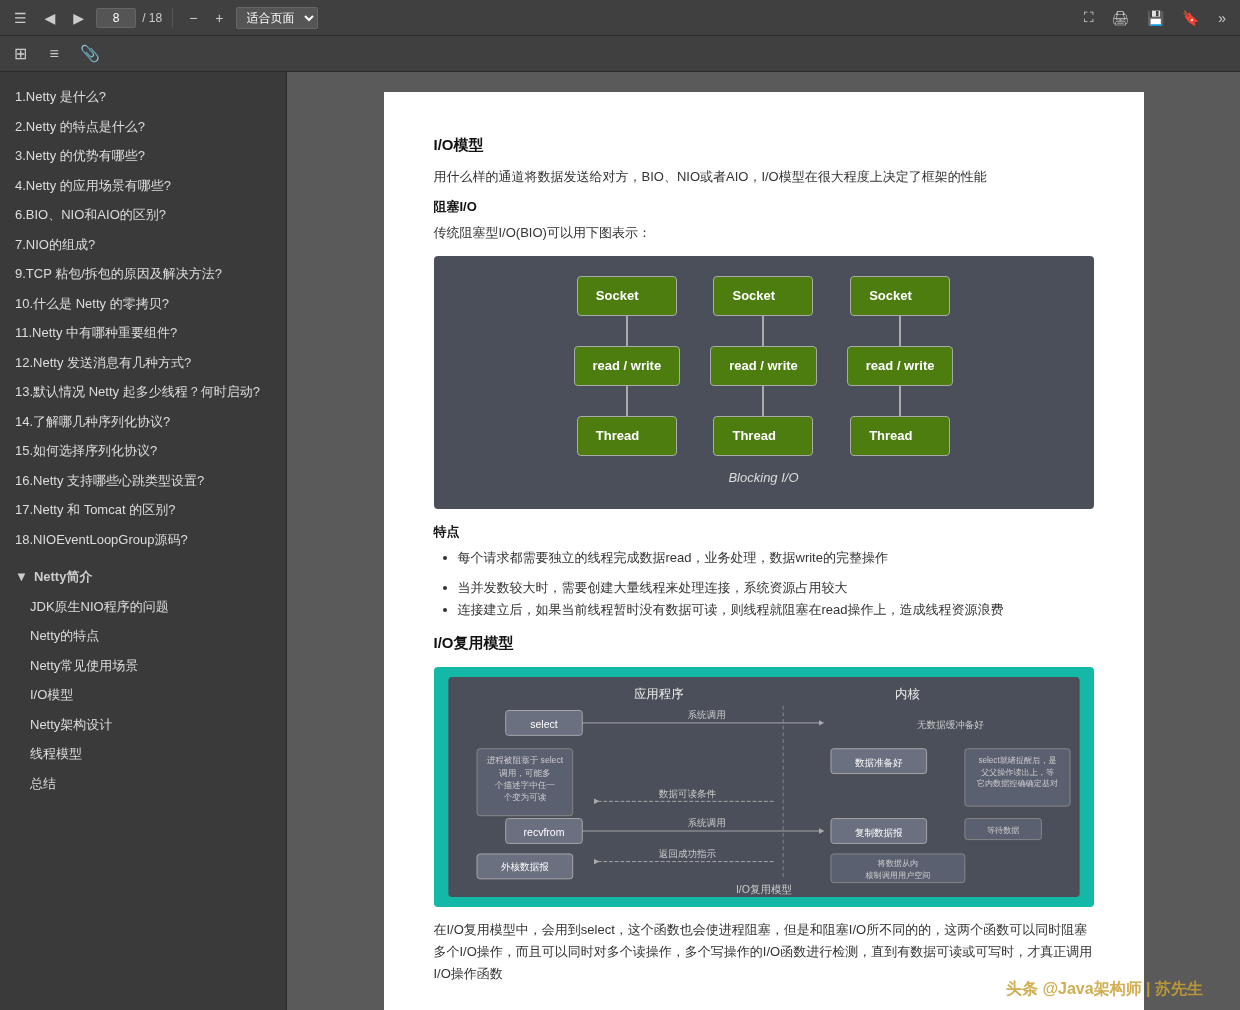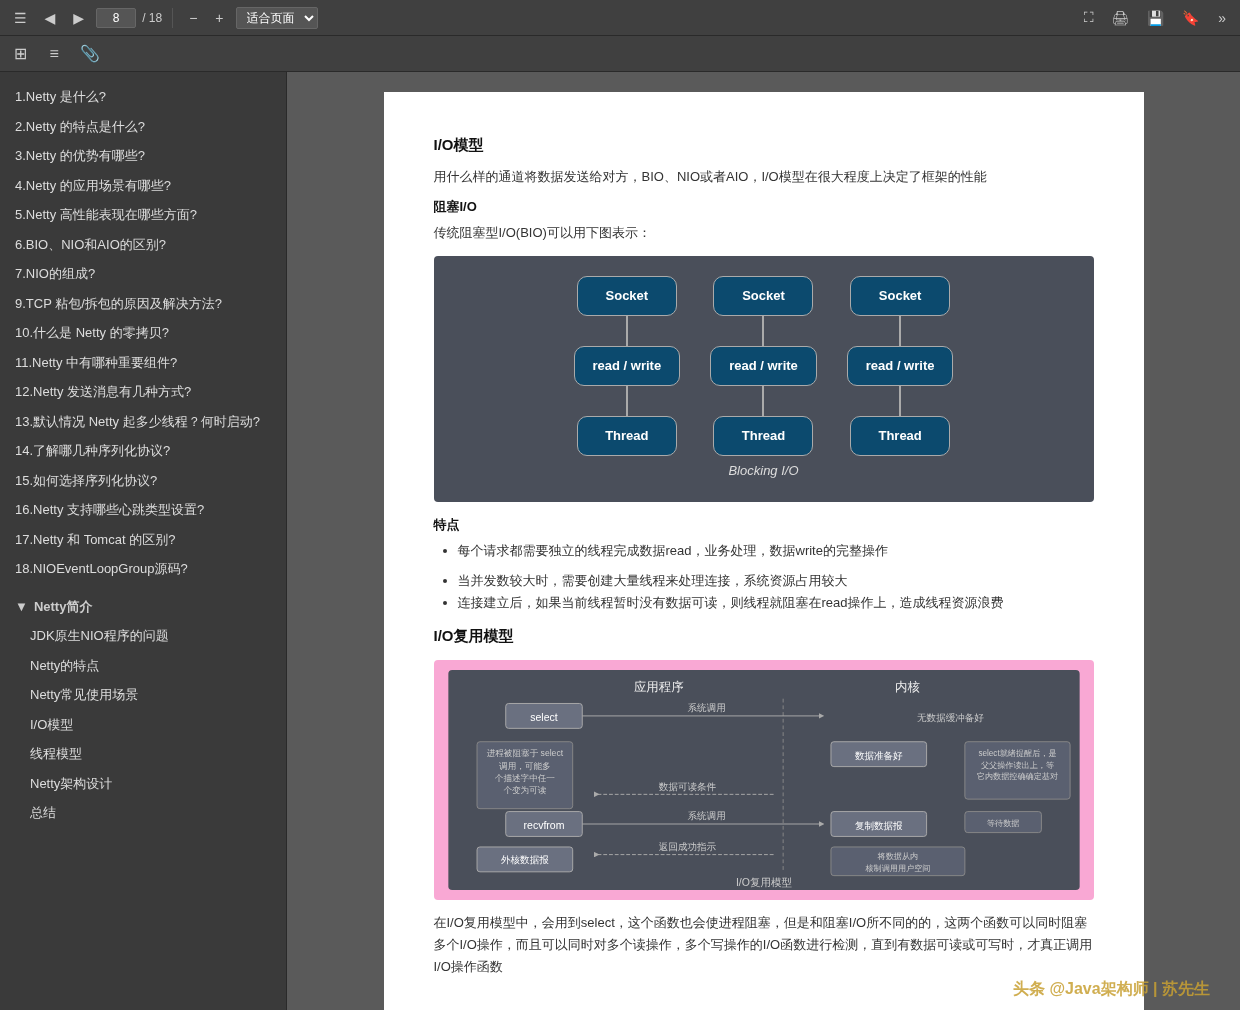--- a/index.html
+++ b/index.html
@@ -158,70 +158,69 @@
       justify-content: center;
       align-items: flex-start;
     }
     .bio-col {
       display: flex;
       flex-direction: column;
       align-items: center;
       gap: 0;
     }
     .bio-box {
-      background: #0c4a6e;
+      background: #4d7c0f;
       border: 1.5px solid #aaa;
-      border-radius: 10px;
+      border-radius: 4px;
       color: #fff;
       font-size: 13px;
       font-weight: bold;
       padding: 8px 18px;
-      text-align: center;
       min-width: 100px;
     }
     .bio-line {
       width: 2px;
       height: 30px;
       background: #aaa;
     }
     .bio-label {
       color: #ddd;
       font-size: 13px;
-      margin-top: 4px;
+      margin-top: 11px;
       font-style: italic;
     }
 
     
     .bullet-list {
       list-style: disc;
       padding-left: 24px;
       margin: 4px 0 8px 0;
     }
     .bullet-list li {
       font-size: 13px;
       color: #333;
       line-height: 1.7;
     }
 
     
     .iom-diagram {
-      background: #f9a8d4;
+      background: #14b8a6;
       border-radius: 4px;
       padding: 10px;
       margin: 12px 0;
       position: relative;
       height: 240px;
       overflow: hidden;
     }
 
     
     .watermark {
       position: fixed;
       bottom: 10px;
-      right: 30px;
+      right: 37px;
       color: rgba(200,160,50,0.85);
       font-size: 16px;
       font-weight: bold;
       pointer-events: none;
       z-index: 100;
     }
 
     
     .sidebar::-webkit-scrollbar { width: 6px; }
     .sidebar::-webkit-scrollbar-track { background: #3a3a3a; }
@@ -259,42 +258,41 @@
   <button class="toolbar2-btn">📎</button>
 </div>
 
 <div class="main-layout">
 
   <div class="sidebar">
     <div class="sidebar-item">1.Netty 是什么?</div>
     <div class="sidebar-item">2.Netty 的特点是什么?</div>
     <div class="sidebar-item">3.Netty 的优势有哪些?</div>
     <div class="sidebar-item">4.Netty 的应用场景有哪些?</div>
-    <div class="sidebar-item">5.Netty 高性能表现在哪些方面?</div>
     <div class="sidebar-item">6.BIO、NIO和AIO的区别?</div>
     <div class="sidebar-item">7.NIO的组成?</div>
     <div class="sidebar-item">9.TCP 粘包/拆包的原因及解决方法?</div>
     <div class="sidebar-item">10.什么是 Netty 的零拷贝?</div>
     <div class="sidebar-item">11.Netty 中有哪种重要组件?</div>
     <div class="sidebar-item">12.Netty 发送消息有几种方式?</div>
     <div class="sidebar-item">13.默认情况 Netty 起多少线程？何时启动?</div>
     <div class="sidebar-item">14.了解哪几种序列化协议?</div>
     <div class="sidebar-item">15.如何选择序列化协议?</div>
     <div class="sidebar-item">16.Netty 支持哪些心跳类型设置?</div>
     <div class="sidebar-item">17.Netty 和 Tomcat 的区别?</div>
     <div class="sidebar-item">18.NIOEventLoopGroup源码?</div>
     <div class="sidebar-item section-header">
       <span style="margin-right:6px;">▼</span><span>Netty简介</span>
     </div>
     <div class="sidebar-item sidebar-sub">JDK原生NIO程序的问题</div>
     <div class="sidebar-item sidebar-sub">Netty的特点</div>
     <div class="sidebar-item sidebar-sub">Netty常见使用场景</div>
     <div class="sidebar-item sidebar-sub">I/O模型</div>
+    <div class="sidebar-item sidebar-sub">Netty架构设计</div>
     <div class="sidebar-item sidebar-sub">线程模型</div>
-    <div class="sidebar-item sidebar-sub">Netty架构设计</div>
     <div class="sidebar-item sidebar-sub">总结</div>
   </div>
 
   <div class="pdf-area">
     <div class="pdf-page">
 
       <div class="section-title">I/O模型</div>
       <div class="section-desc">用什么样的通道将数据发送给对方，BIO、NIO或者AIO，I/O模型在很大程度上决定了框架的性能</div>
 
       <div class="sub-title">阻塞I/O</div>

